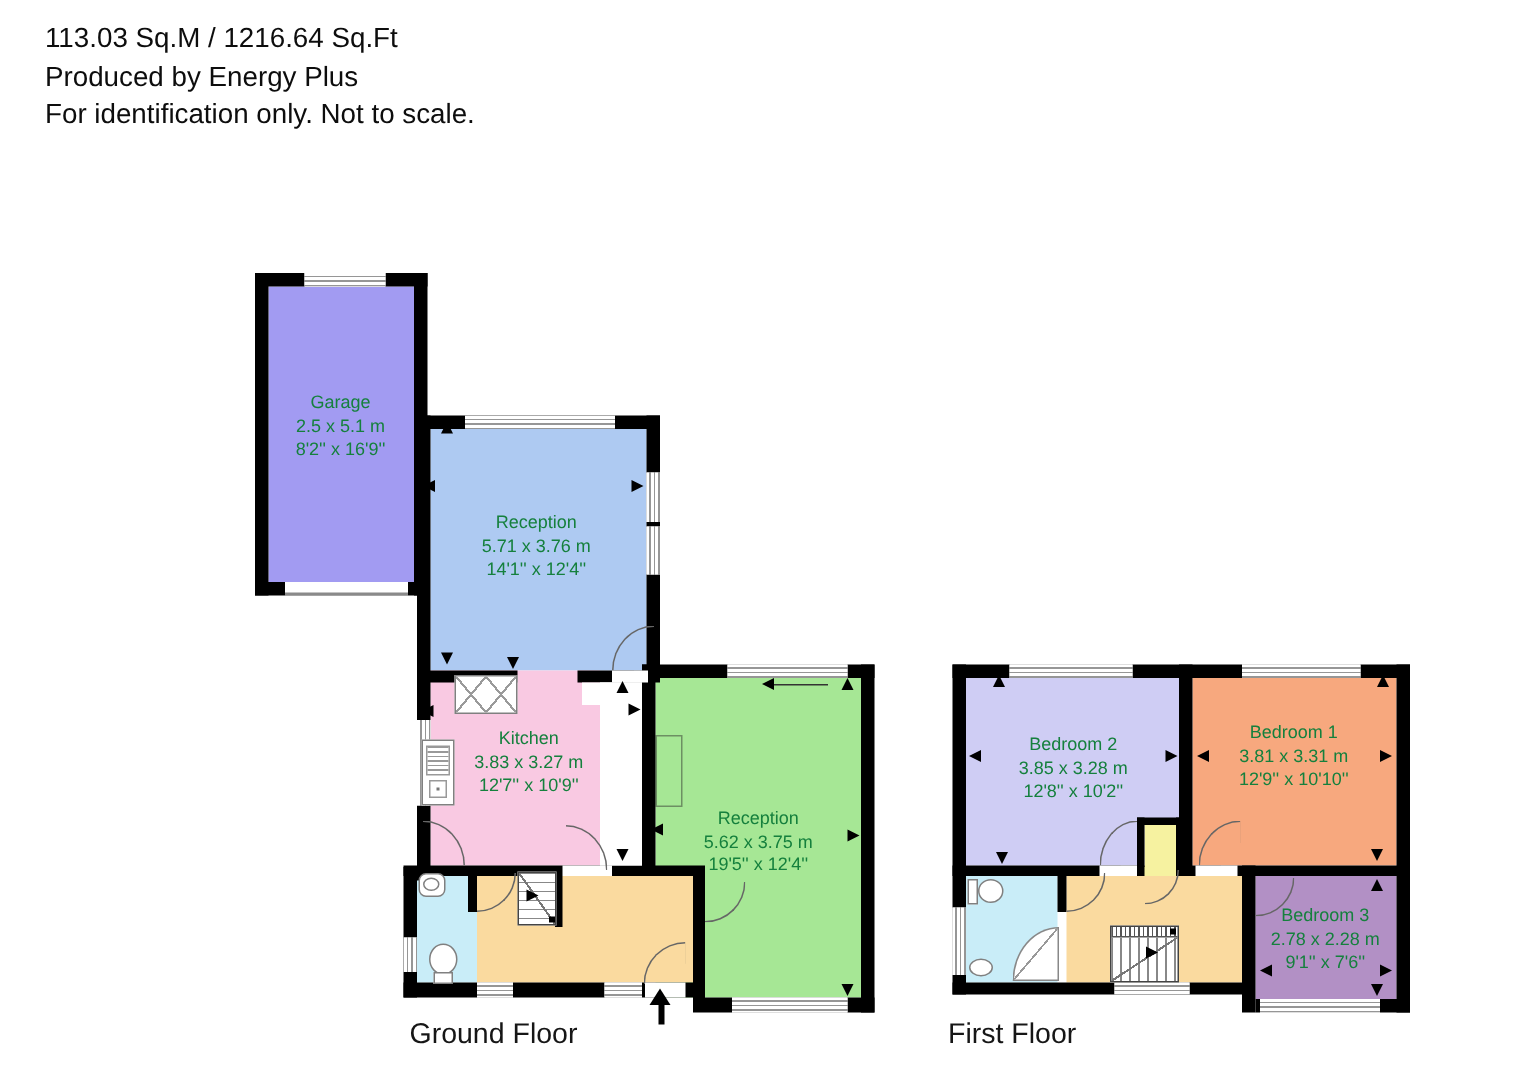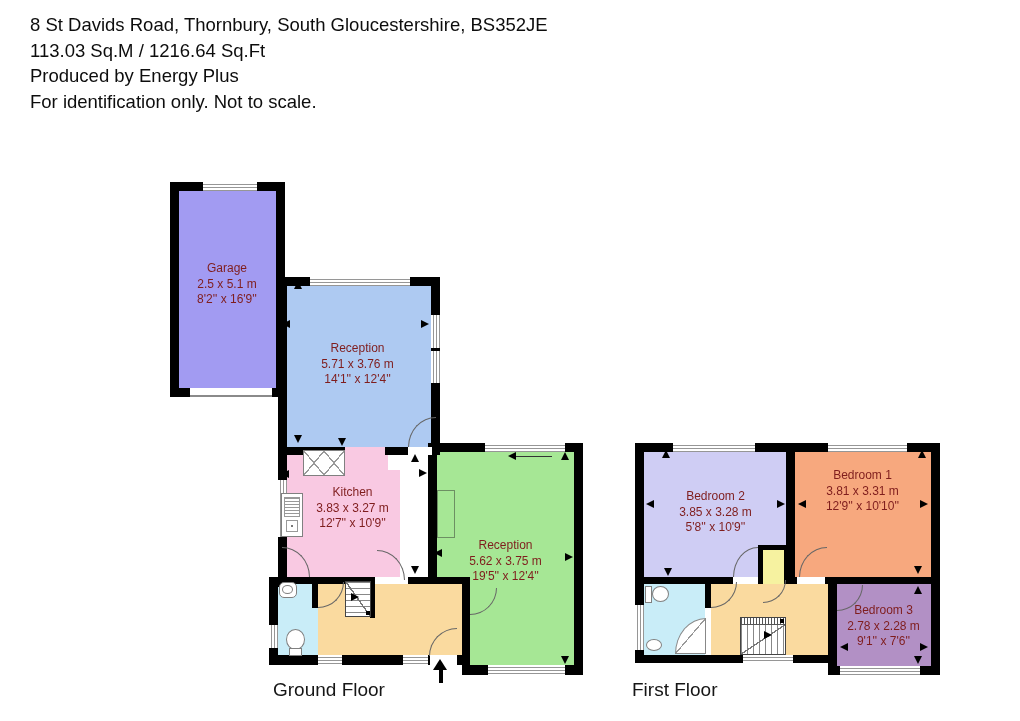--- a/index.html
+++ b/index.html
@@ -29,21 +29,21 @@
   .gdoor { position:absolute; background:#fff; border-bottom:2px solid #8a8a8a; }
   .door { position:absolute; }
   .d-tl { border-top:1.2px solid #666; border-left:1.2px solid #666; border-top-left-radius:100% 100%; }
   .d-tr { border-top:1.2px solid #666; border-right:1.2px solid #666; border-top-right-radius:100% 100%; }
   .d-br { border-bottom:1.2px solid #666; border-right:1.2px solid #666; border-bottom-right-radius:100% 100%; }
   .arrow { position:absolute; width:0; height:0; }
   .a-up    { border-left:4px solid transparent; border-right:4px solid transparent; border-bottom:8px solid #000; }
   .a-down  { border-left:4px solid transparent; border-right:4px solid transparent; border-top:8px solid #000; }
   .a-left  { border-top:4px solid transparent; border-bottom:4px solid transparent; border-right:8px solid #000; }
   .a-right { border-top:4px solid transparent; border-bottom:4px solid transparent; border-left:8px solid #000; }
-  .rlabel { position:absolute; text-align:center; font-size:12px; line-height:15.5px; color:#7f1d1d; }
+  .rlabel { position:absolute; text-align:center; font-size:12px; line-height:15.5px; color:#15803d; }
   .floorlabel { position:absolute; font-size:19px; color:#161616; }
   .fixture { position:absolute; background:#fff; border:1px solid #808080; }
   .xcell { position:absolute; background-image:
       linear-gradient(to top right, transparent calc(50% - 0.7px), #9a9a9a calc(50% - 0.7px), #9a9a9a calc(50% + 0.7px), transparent calc(50% + 0.7px)),
       linear-gradient(to bottom right, transparent calc(50% - 0.7px), #9a9a9a calc(50% - 0.7px), #9a9a9a calc(50% + 0.7px), transparent calc(50% + 0.7px)); }
   .dot { position:absolute; width:4px; height:4px; background:#000; }
   .stairs-g { position:absolute; background-color:#fff; border:1px solid #444;
       background-image:
         linear-gradient(to top right, transparent calc(50% - 0.7px), #777 calc(50% - 0.7px), #777 calc(50% + 0.7px), transparent calc(50% + 0.7px)),
         repeating-linear-gradient(180deg, #888 0 1px, transparent 1px 6px); }
@@ -59,21 +59,20 @@
   .thinline { position:absolute; background:#333; }
   .fireplace { position:absolute; border:1px solid #6d8f63; }
   .sink-stripes { position:absolute; background-image:repeating-linear-gradient(180deg,#999 0 1px,transparent 1px 3px); }
 </style>
 </head>
 <body>
 
 <div class="canvas">
 
   <div class="header">
-    <div>8 St Davids Road, Thornbury, South Gloucestershire, BS352JE</div>
     <div>113.03 Sq.M / 1216.64 Sq.Ft</div>
     <div>Produced by Energy Plus</div>
     <div>For identification only. Not to scale.</div>
   </div>
 
   <div class="room c-garage" style="left:179px;top:191px;width:97px;height:197px"></div>
   <div class="room c-rec1" style="left:287px;top:286px;width:144px;height:161px"></div>
   <div class="room c-kitchen" style="left:287px;top:447px;width:113px;height:130px"></div>
   <div class="room c-rec2" style="left:437px;top:452px;width:139px;height:213px"></div>
   <div class="room c-wc" style="left:277px;top:580px;width:41px;height:75px"></div>
@@ -238,23 +237,23 @@
   <div class="arrow a-right" style="left:920px;top:500px"></div>
   <div class="arrow a-down" style="left:914px;top:566px"></div>
   <div class="arrow a-up" style="left:914px;top:586px"></div>
   <div class="arrow a-left" style="left:840px;top:643px"></div>
   <div class="arrow a-right" style="left:920px;top:643px"></div>
   <div class="arrow a-down" style="left:914px;top:656px"></div>
 
   <div class="rlabel" style="left:658px;top:489px;width:115px">
     <div>Bedroom 2</div>
     <div>3.85 x 3.28 m</div>
-    <div>5'8'' x 10'9''</div>
-  </div>
-  <div class="rlabel" style="left:805px;top:468px;width:115px">
+    <div>12'8'' x 10'2''</div>
+  </div>
+  <div class="rlabel" style="left:805px;top:481px;width:115px">
     <div>Bedroom 1</div>
     <div>3.81 x 3.31 m</div>
     <div>12'9'' x 10'10''</div>
   </div>
   <div class="rlabel" style="left:826px;top:603px;width:115px">
     <div>Bedroom 3</div>
     <div>2.78 x 2.28 m</div>
     <div>9'1'' x 7'6''</div>
   </div>
 

